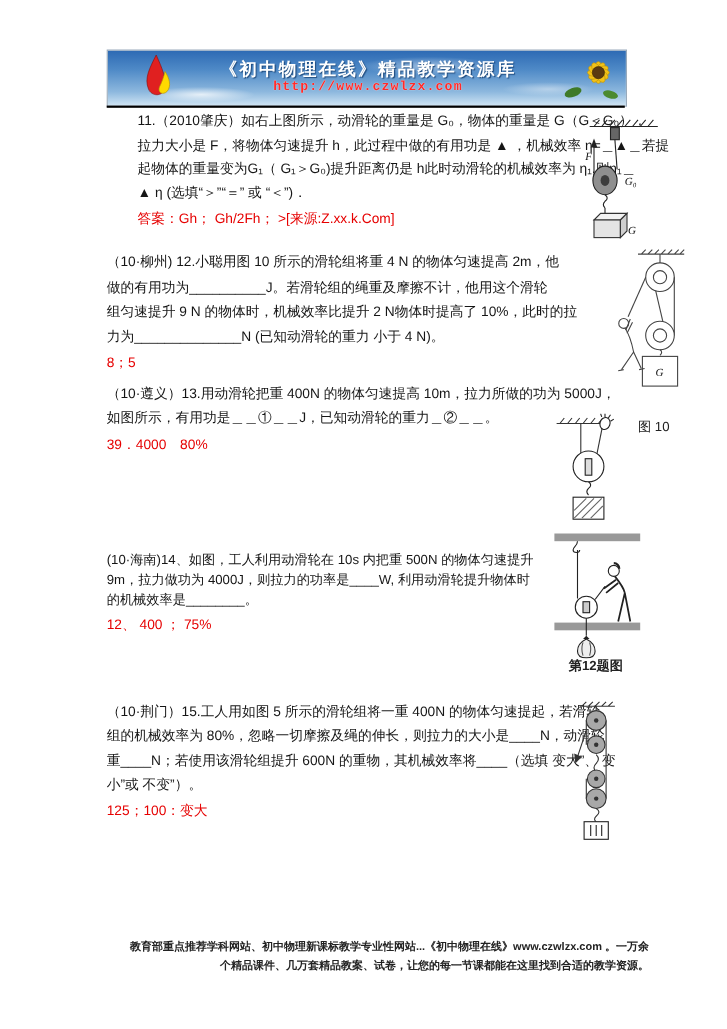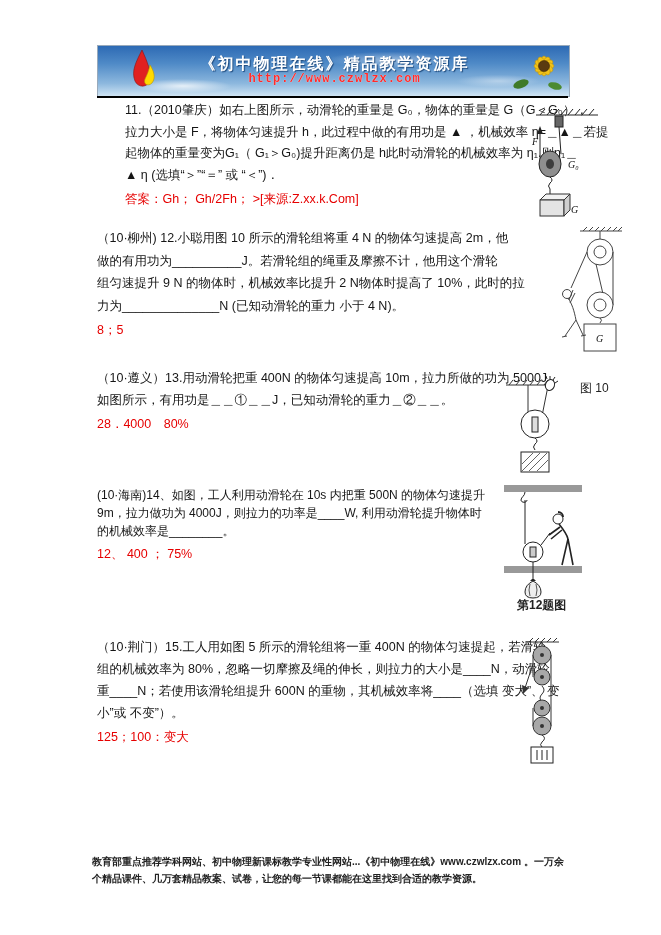--- a/index.html
+++ b/index.html
@@ -27,22 +27,22 @@
   .p12 .tl{line-height:22.5px;}
   .p14 .tl{font-size:12px;line-height:18px;}
   .p15 .tl{line-height:22px;}
   .ans{color:#e60000;font-size:12.5px;line-height:21px;margin-top:3px;white-space:nowrap;}
   .p14 .ans{margin-top:4px;}
   
   .fig{position:absolute;}
   .figcap{position:absolute;font-size:12px;color:#222;white-space:nowrap;}
   svg text.flabel{font-family:"Liberation Serif",serif;font-style:italic;font-size:10px;fill:#111;}
   
-  .footer{position:absolute;left:92px;top:853px;width:486px;font-size:10px;font-weight:bold;
-    color:#222;line-height:17px;}
+  .footer{position:absolute;left:104px;top:853px;width:486px;font-size:10px;font-weight:bold;
+    color:#222;line-height:17px;text-align:right;}
 </style>
 </head>
 <body>
 
 <div class="page">
 
   <div class="banner">
     <div class="logo-wrap">
       <svg width="30" height="42" viewBox="0 0 30 42">
         <path d="M14 2 C8 14 3 23 7 33 C10 40 20 40 22 32 C24 25 19 13 14 2 Z" fill="#e02020" stroke="#8a1010" stroke-width="0.6"></path>
@@ -123,42 +123,42 @@
     <g stroke="#444" fill="none">
       <circle cx="11" cy="68" r="4.5" fill="#fff"></circle>
       <path d="M12 72 C16 78 18 84 20 94"></path>
       <path d="M13 74 L17 64 M14 77 L19 67"></path>
       <path d="M20 94 L9 110 M20 94 L27 109"></path>
       <path d="M6 111 L11 110 M25 110 L30 109"></path>
     </g>
   </svg>
   <div class="figcap" style="left:580px;top:361px;margin-top:19px;">图 10</div>
 
-  <section class="prob p13" style="top:368px;">
+  <section class="prob p13" style="top:348px;">
     <div class="tl">（10·遵义）13.用动滑轮把重 400N 的物体匀速提高 10m，拉力所做的功为 5000J，</div>
     <div class="tl">如图所示，有用功是＿＿①＿＿J，已知动滑轮的重力＿②＿＿。</div>
-    <div class="ans">28．4000　80%</div>
+    <div class="ans">39．4000　80%</div>
   </section>
 
   <svg class="fig" style="left:503px;top:376px;" width="70" height="102" viewBox="0 0 70 102">
     <path d="M3 9 H46 M6 9 l4 -5 M13 9 l4 -5 M20 9 l4 -5 M27 9 l4 -5 M34 9 l4 -5 M41 9 l4 -5" stroke="#333" fill="none"></path>
     <line x1="25" y1="9" x2="25" y2="40" stroke="#333"></line>
     <line x1="39" y1="40" x2="45" y2="10" stroke="#333"></line>
     <g stroke="#222" fill="#fff">
       <ellipse cx="47" cy="9" rx="4.5" ry="5.5" transform="rotate(20 47 9)"></ellipse>
       <path d="M44 3 l-1 -3 M47 3 l0 -3 M50 4 l2 -3 M52 7 l3 -2" fill="none"></path>
     </g>
     <circle cx="32" cy="48" r="14" fill="#fff" stroke="#222"></circle>
     <rect x="29" y="41" width="6" height="15" fill="#ddd" stroke="#222"></rect>
     <path d="M32 62 q4 3 0 6 q-3 3 0 6" fill="none" stroke="#222"></path>
     <rect x="18" y="76" width="28" height="20" fill="#fff" stroke="#222"></rect>
     <path d="M19 95 L37 77 M19 88 L30 77 M26 95 L44 77 M34 95 L45 84" stroke="#666" fill="none"></path>
   </svg>
 
-  <section class="prob p14" style="top:486px;">
+  <section class="prob p14" style="top:500px;">
     <div class="tl">(10·海南)14、如图，工人利用动滑轮在 10s 内把重 500N 的物体匀速提升</div>
     <div class="tl">9m，拉力做功为 4000J，则拉力的功率是____W, 利用动滑轮提升物体时</div>
     <div class="tl">的机械效率是________。</div>
     <div class="ans">12、 400 ；  75%</div>
   </section>
 
   <svg class="fig" style="left:502px;top:481px;" width="112" height="118" viewBox="0 0 112 118">
     <rect x="2" y="4" width="78" height="7" fill="#999"></rect>
     <path d="M23 11 c0 4 -4 5 -4 8 c0 3 6 3 6 0" fill="none" stroke="#222"></path>
     <line x1="23" y1="19" x2="23" y2="63" stroke="#222"></line>

